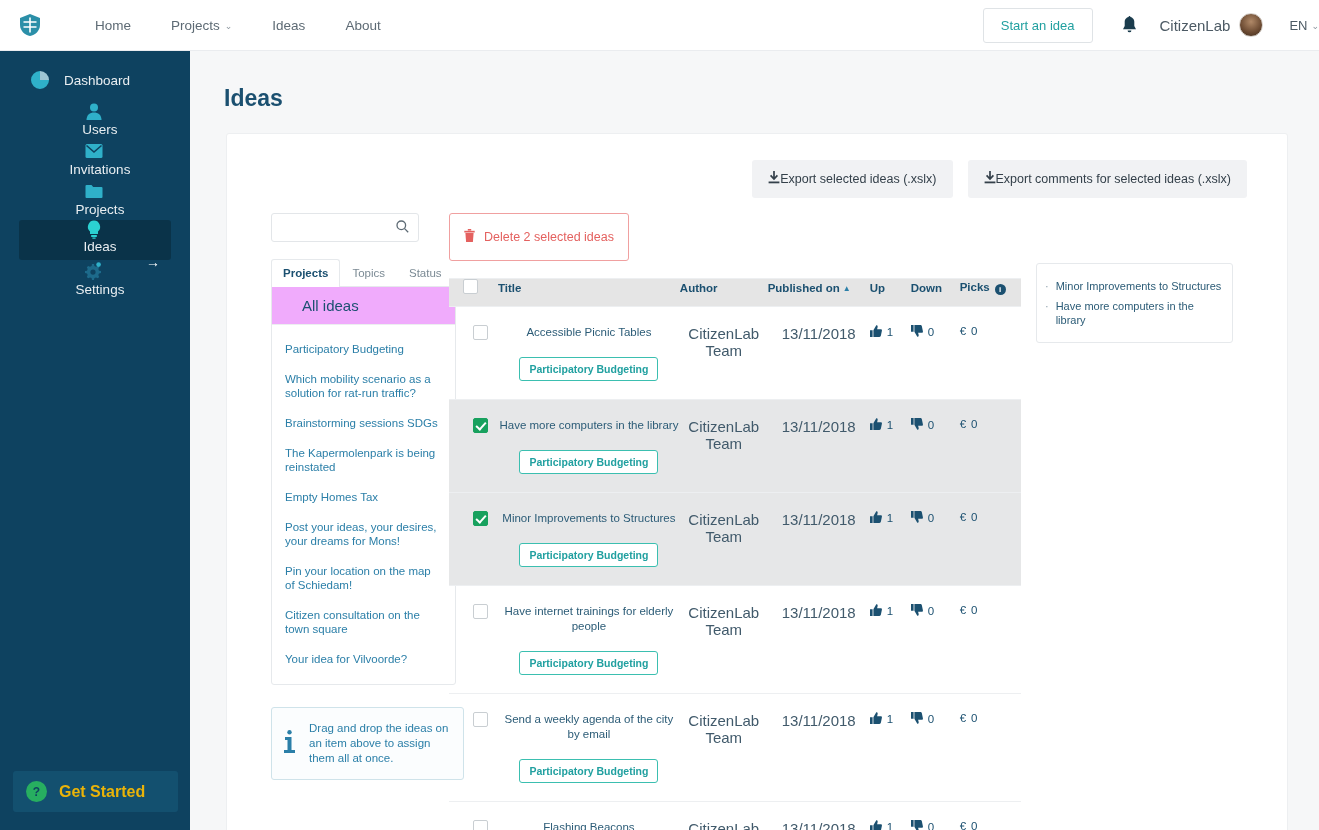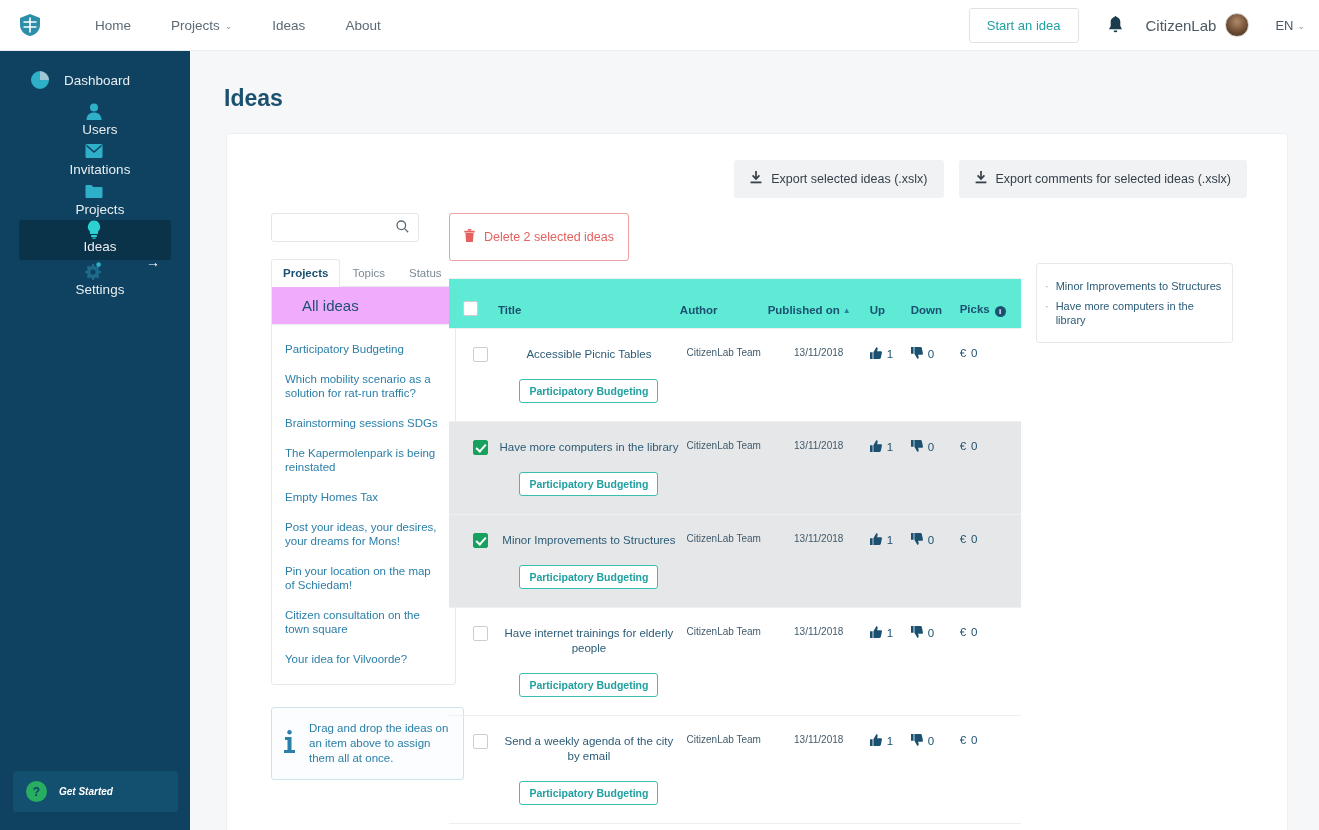--- a/index.html
+++ b/index.html
@@ -16,21 +16,21 @@
     background: #ffffff; border-bottom: 1px solid #eaecef;
     display: flex; align-items: center;
   }
   .logo { margin-left: 18px; width: 24px; height: 24px; display: flex; align-items: center; justify-content: center; }
   .topnav { display: flex; align-items: center; margin-left: 33px; gap: 0; }
   .topnav a {
     color: #5d6a74; font-size: 13.5px; text-decoration: none;
     padding: 0 20px; display: flex; align-items: center; gap: 5px;
   }
   .caret { font-size: 9px; color: #8c969e; position: relative; top: 1px; }
-  .top-right { margin-left: auto; display: flex; align-items: center; gap: 0; padding-right: 14px; }
+  .top-right { margin-left: auto; display: flex; align-items: center; gap: 0; padding-right: 0; }
   .start-idea-btn {
     border: 1px solid #dfe3e6; background: #fff; color: #21a0a0;
     font-size: 13px; padding: 9px 17px; border-radius: 3px; cursor: pointer;
     font-family: "Liberation Sans", sans-serif;
   }
   .bell { margin: 0 22px 0 28px; display:flex; align-items:center; }
   .username { color: #4c5a64; font-size: 15px; }
   .avatar {
     width: 24px; height: 24px; border-radius: 50%;
     background: radial-gradient(circle at 50% 35%, #b08968 0%, #6b4a32 60%, #3b2a1c 100%);
@@ -55,34 +55,34 @@
   .nav-arrow { margin-left: auto; margin-right: 11px; color: #ffffff; font-size: 14px; }
   .get-started {
     position: absolute; bottom: 18px; left: 13px; width: 165px; height: 41px;
     background: #13506f; border-radius: 3px; display: flex; align-items: center; padding-left: 13px; cursor: pointer;
   }
   .gs-badge {
     width: 21px; height: 21px; border-radius: 50%; background: #27ae60;
     color: #0e4260; font-size: 12px; font-weight: bold; display: flex;
     align-items: center; justify-content: center; margin-right: 12px;
   }
-  .gs-label { color: #ffffff; font-size: 10px; font-weight: bold; font-style: italic; }
+  .gs-label { color: #eab308; font-size: 16px; font-weight: bold; }
 
   
   .main { position: absolute; top: 51px; left: 190px; width: 1129px; height: 779px; overflow: hidden; }
   .page-title { color: #1b5070; font-size: 23px; font-weight: bold; margin: 34px 0 0 34px; }
   .card {
     position: absolute; top: 82px; left: 36px; width: 1062px; height: 740px;
     background: #ffffff; border: 1px solid #edeff1; border-radius: 3px;
   }
 
   .export-row { display: flex; justify-content: flex-end; gap: 15px; padding: 26px 40px 0 0; }
   .export-btn {
     background: #f1f2f4; border: none; border-radius: 3px; color: #34404a;
-    font-size: 12.5px; padding: 11px 16px; display: flex; align-items: center; gap: 9px; cursor: pointer;
+    font-size: 12.5px; padding: 11px 16px; display: flex; align-items: center; cursor: pointer;
     font-family: "Liberation Sans", sans-serif;
   }
 
   
   .body-row { display: flex; padding: 15px 0 0 44px; }
   .left-col { width: 148px; flex: 0 0 148px; }
   .mid-col { flex: 0 0 572px; margin-left: 30px; }
   .right-col { flex: 0 0 197px; margin-left: 15px; }
 
   .search-box {
@@ -125,35 +125,35 @@
 
   
   .delete-btn {
     border: 1px solid #f0a0a0; background: #fff; color: #e4615f; border-radius: 3px;
     font-size: 12.5px; padding: 15px 14px; display: inline-flex; align-items: center; gap: 9px;
     cursor: pointer; font-family: "Liberation Sans", sans-serif;
   }
   table.ideas { width: 572px; border-collapse: collapse; margin-top: 17px; table-layout: fixed; }
   table.ideas th {
     text-align: left; font-size: 11.5px; color: #1b5070; font-weight: bold;
-    padding: 22px 0 10px 0; border-top: 1px solid #edeff1; border-bottom: 1px solid #edeff1;
-    background: #5eead4;
+    padding: 0 0 10px 0; border-top: 1px solid #edeff1; border-bottom: 1px solid #edeff1;
+    background: #e5e5e5;
     margin-left: 40px;
   }
   table.ideas td { vertical-align: top; padding-top: 18px; border-bottom: 1px solid #edeff1; text-align: center; }
   tr.row-selected td { background: #e6e7e8; }
   .th-cb, .td-cb { width: 48px; padding-left: 14px !important; }
   .th-title { width: 178px; }
   .th-author { width: 86px; }
   .th-pub { width: 100px; }
   .th-up { width: 40px; }
   .th-down { width: 48px; }
   .th-picks { width: 60px; }
   .cell-text { font-size: 11.5px; color: #2c5c77; line-height: 15px; }
-  .cell-sub { font-size: 10px; color: #415a6b; }
+  .cell-sub { font-size: 15px; color: #415a6b; }
   .tag {
     display: inline-block; margin: 17px 0 18px 0; border: 1px solid #3bbfb0;
     color: #21a0a0; font-size: 10.5px; font-weight: bold; padding: 5px 9px; border-radius: 3px;
     background: #fff;
   }
   .cb {
     width: 15px; height: 15px; border: 1px solid #c9ced2; border-radius: 2px;
     background: #fff; display: inline-block; cursor: pointer;
   }
   .cb.checked {

